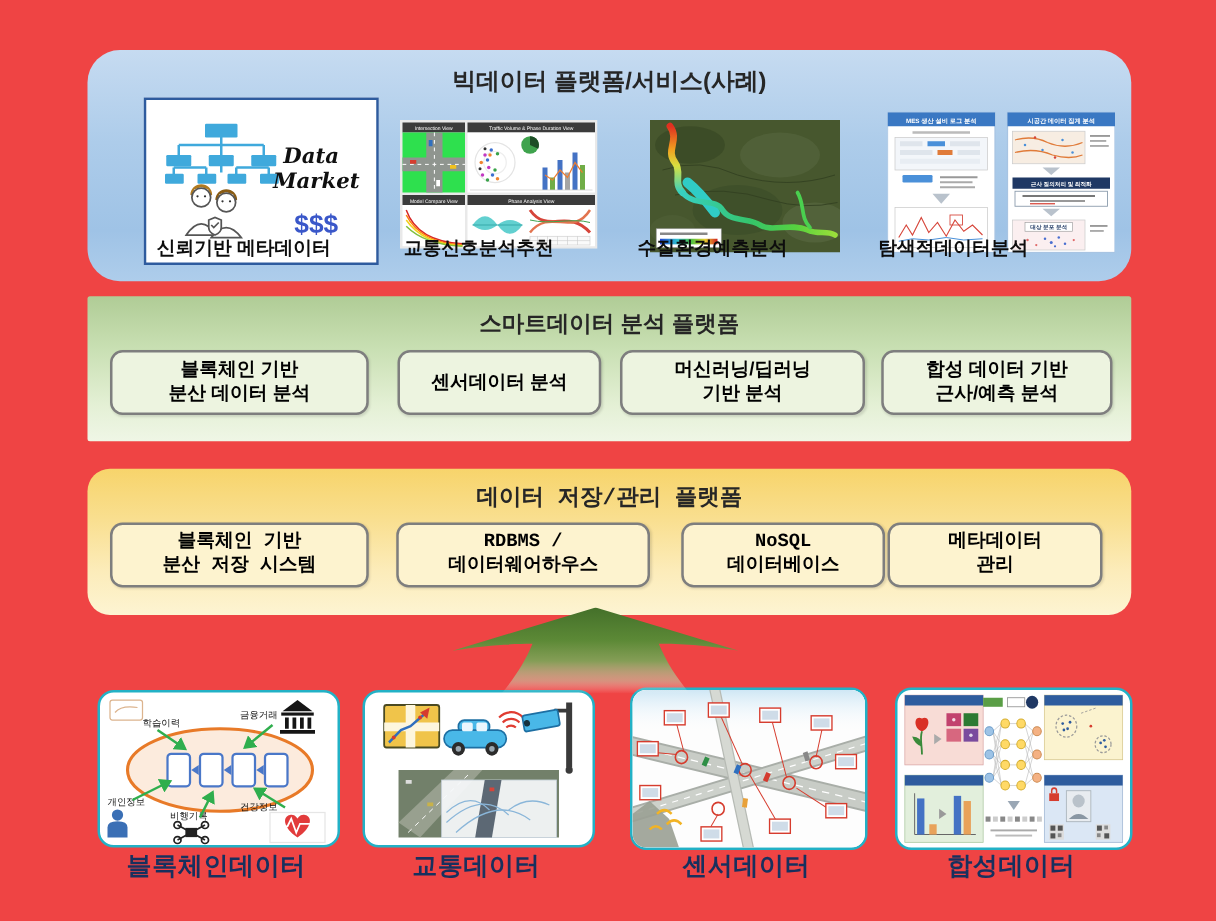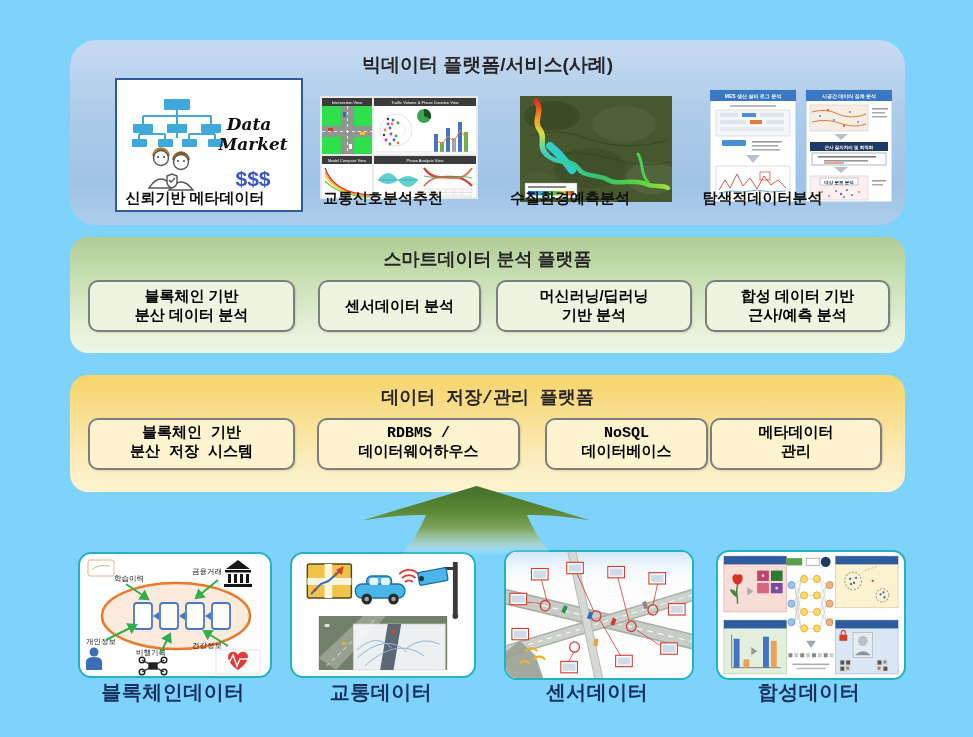--- a/index.html
+++ b/index.html
@@ -1,21 +1,21 @@
 <!DOCTYPE html>
 <html><head>
 <meta charset="utf-8">
 <style>
   html,body{margin:0;padding:0;background:#fff;}
-  .stage{position:relative;width:973px;height:737px;background:#7dd3fc;
+  .stage{position:relative;width:973px;height:737px;background:#ef4444;
          font-family:"Liberation Sans","DejaVu Sans",sans-serif;overflow:hidden;}
   .panel{position:absolute;left:70px;width:835px;box-sizing:border-box;}
   .panel.blue{top:40px;height:185px;border-radius:26px;
     background:linear-gradient(180deg,#c6dbf1 0%,#adccea 40%,#9fc3e6 78%,#aecdeb 100%);}
-  .panel.green{top:237px;height:116px;border-radius:18px;
+  .panel.green{top:237px;height:116px;border-radius:2px;
     background:linear-gradient(180deg,#b0cc96 0%,#c8dfb2 35%,#e4f0d5 75%,#eff6e6 100%);padding-left:28px;}
   .panel.yellow{top:375px;height:117px;border-radius:18px;
     background:linear-gradient(180deg,#f7d46b 0%,#f9df90 35%,#fcecba 70%,#fdf4d2 100%);font-family:Liberation Mono, monospace;}
   .panel-title{position:absolute;left:0;right:0;margin:0;text-align:center;
     font-weight:bold;color:#262626;}
   .blue .panel-title{top:12px;font-size:19px;}
   .green .panel-title,.yellow .panel-title{top:10px;font-size:18px;}
   .pbox{position:absolute;top:43px;height:52px;border:2px solid #7e7e7e;border-radius:10px;
     display:flex;flex-direction:column;justify-content:center;align-items:center;
     text-align:center;font-size:15px;font-weight:bold;color:#000;line-height:1.25;

